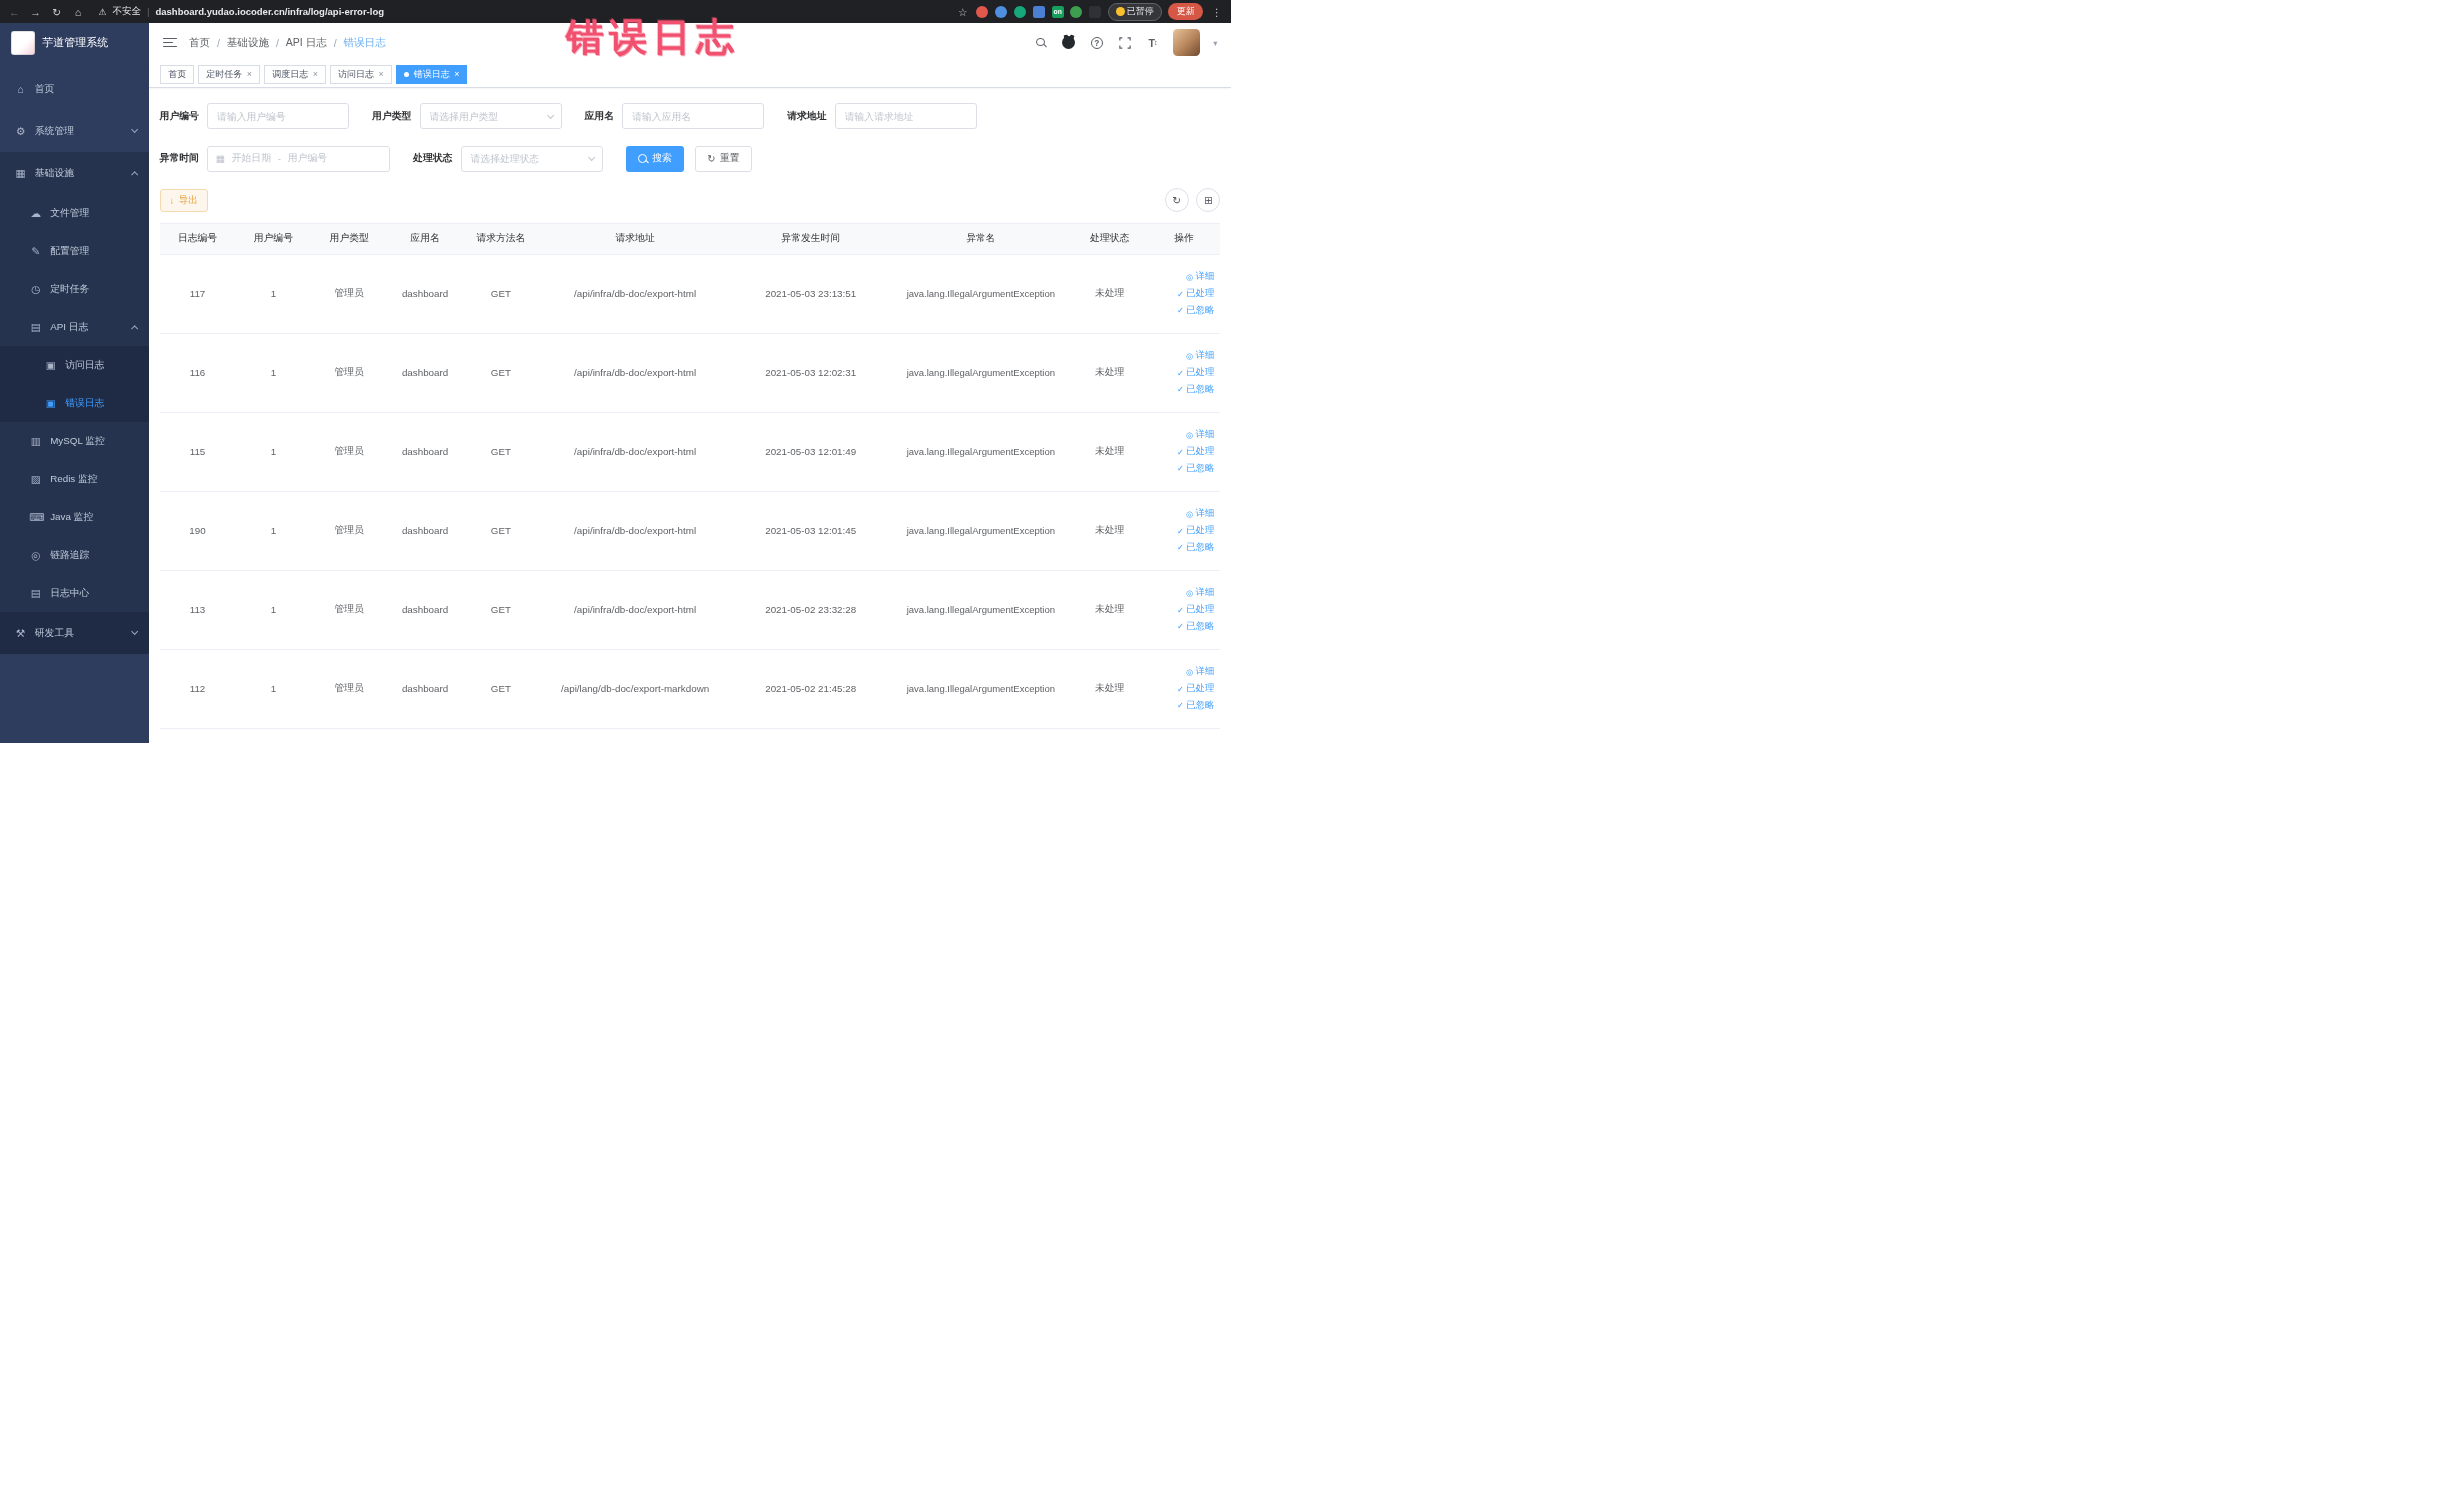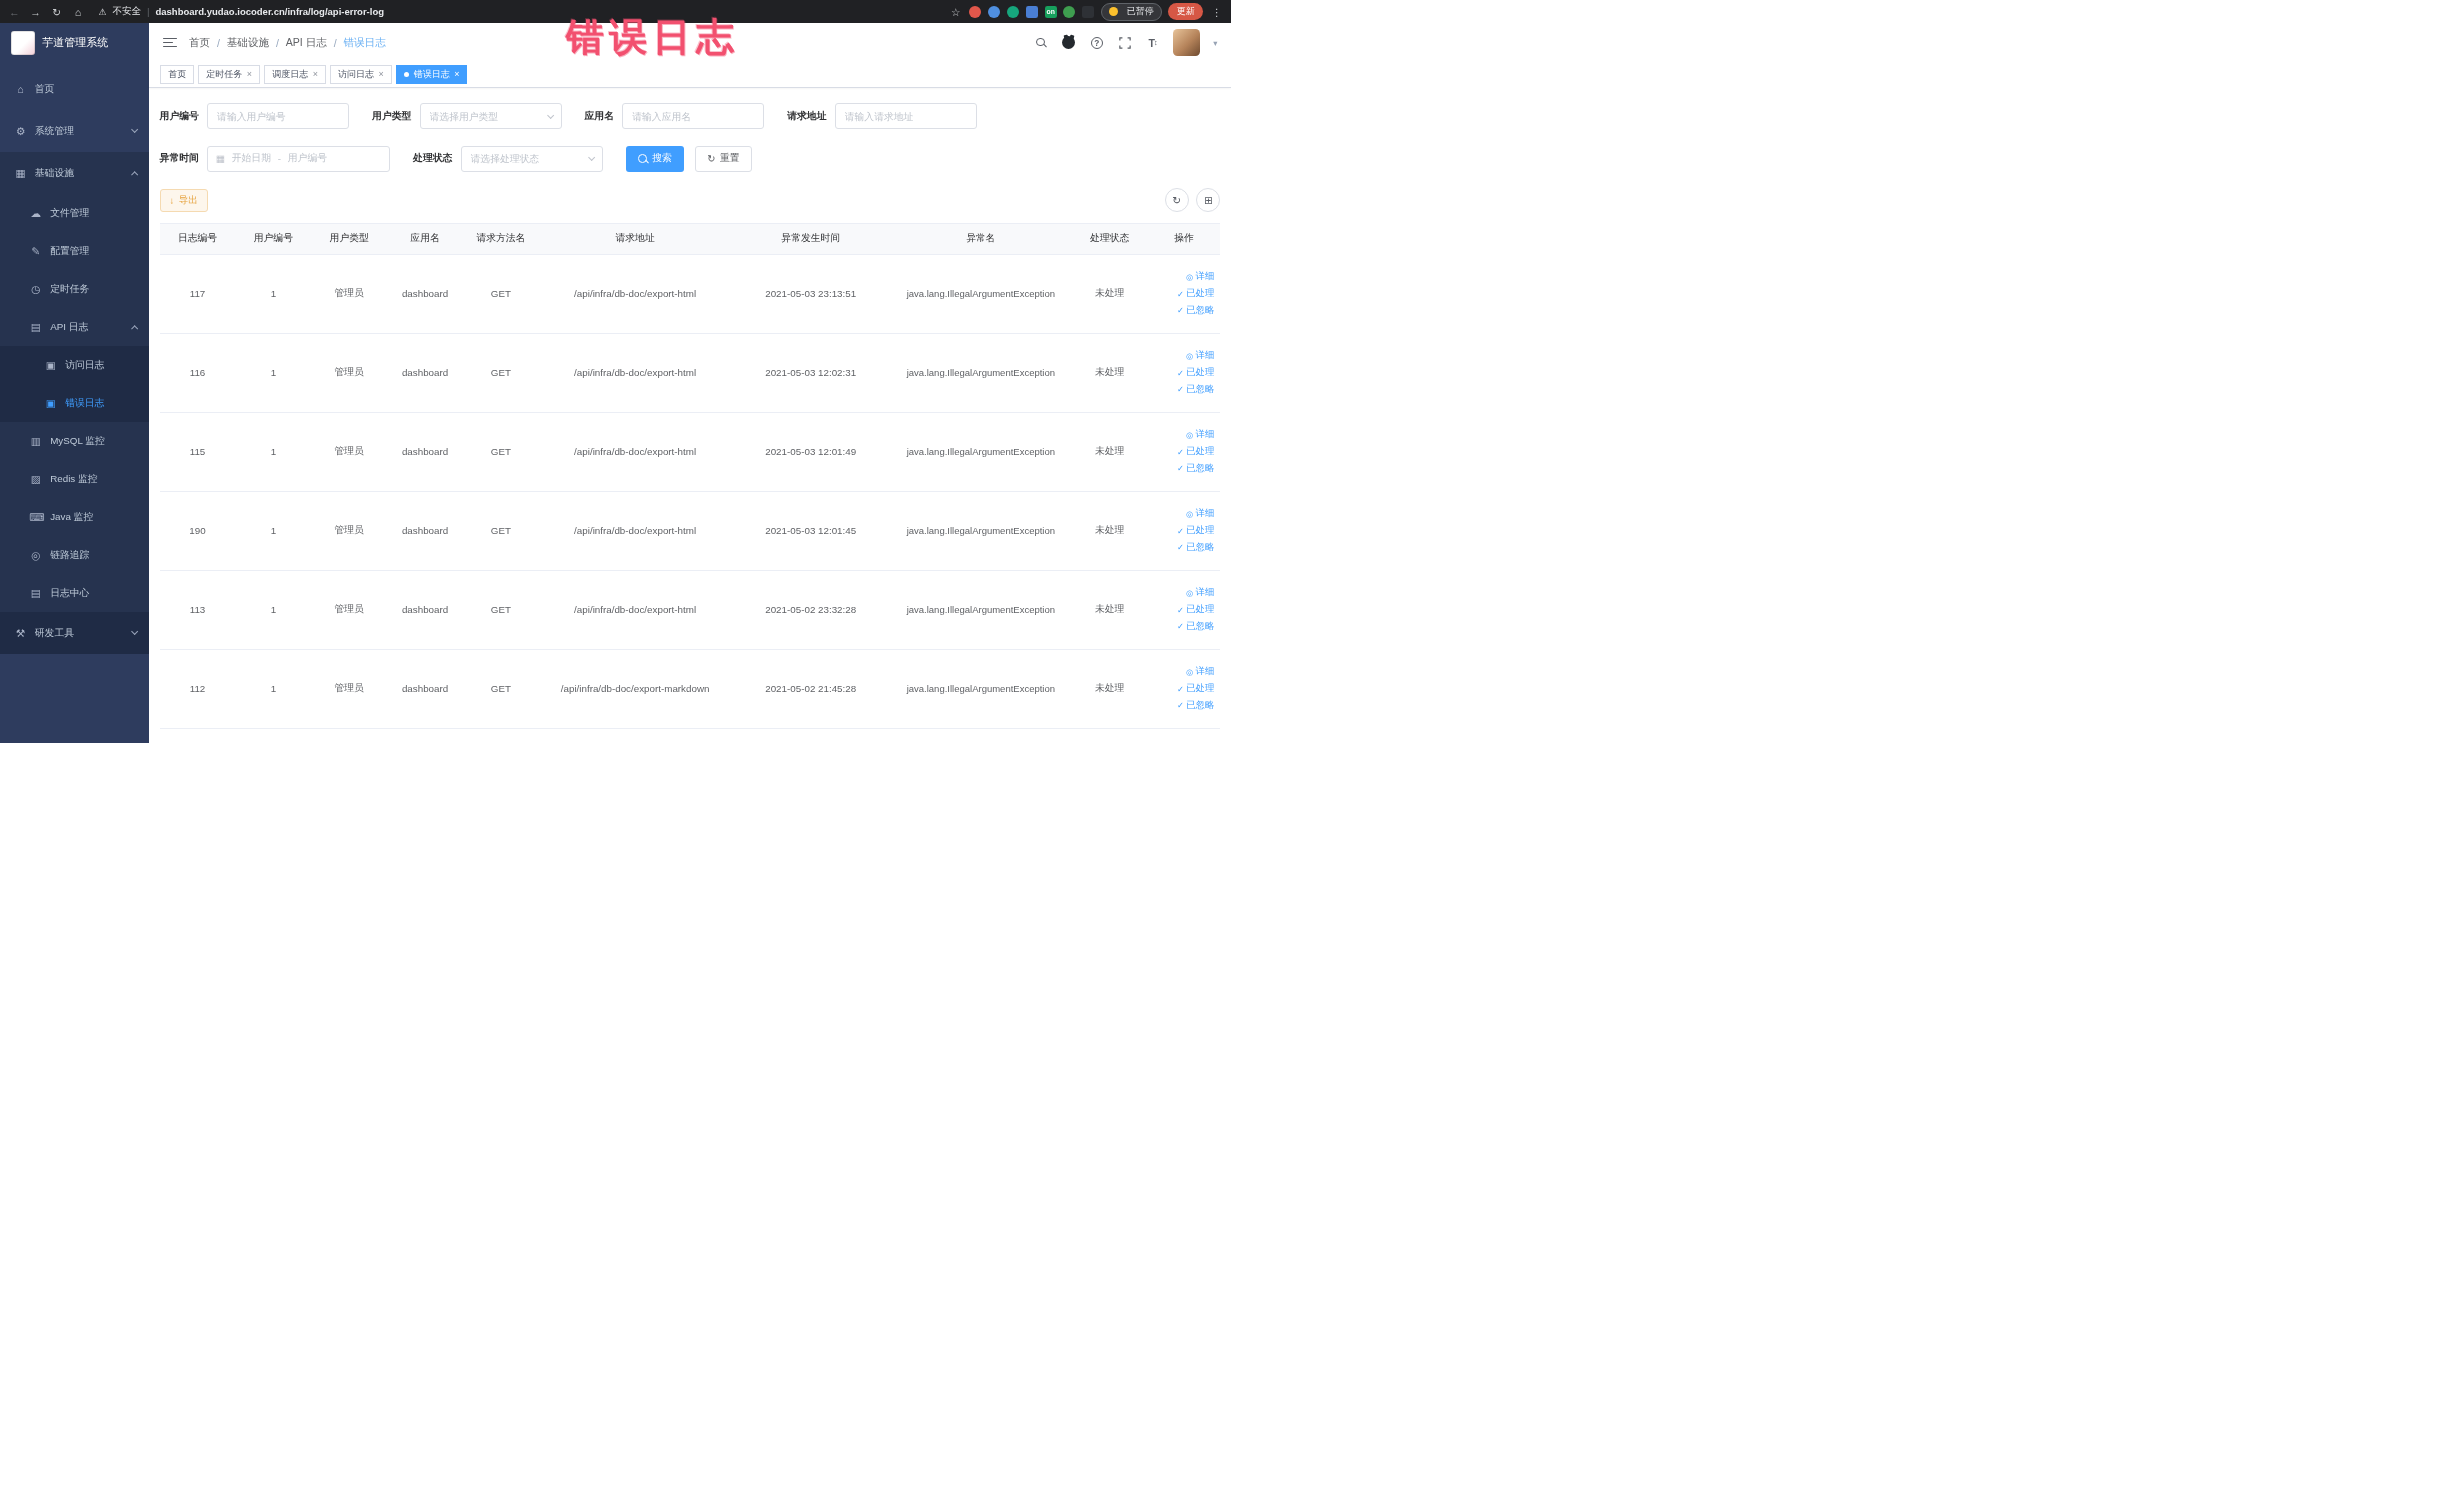--- a/index.html
+++ b/index.html
@@ -11,21 +11,21 @@
 .bicon{width:13.6px;text-align:center;font-size:10.6px;color:#c6c9cc;cursor:pointer;user-select:none}
 .bicon.dim{color:#6f7377}
 .addr{display:flex;align-items:center;gap:6px;flex:1;margin-left:6px;min-width:0}
 .warn-ic{color:#e8eaed;font-size:9px}
 .sec{color:#e8eaed;font-size:9.5px}
 .divider{color:#5f6368}
 .url{color:#e8eaed;font-size:9.5px;font-weight:bold;white-space:nowrap;overflow:hidden}
 .bright{display:flex;align-items:center;gap:6.8px}
 .ext{width:12px;height:12px;border-radius:50%;display:inline-block}
 .ext-sq{width:12px;height:12px;border-radius:2.3px;display:inline-flex;align-items:center;justify-content:center;color:#fff;font-size:6.8px;font-weight:bold}
-.pill-paused{display:flex;align-items:center;gap:9px;border:0.8px solid #5f6368;border-radius:9px;padding:1.5px 6.8px;color:#e8eaed;font-size:9px;background:#35363a;white-space:nowrap}
+.pill-paused{display:flex;align-items:center;gap:2px;border:0.8px solid #5f6368;border-radius:9px;padding:1.5px 6.8px;color:#e8eaed;font-size:9px;background:#35363a;white-space:nowrap}
 .dot-yellow{width:9px;height:9px;border-radius:50%;background:#fbc02d;display:inline-block}
 .pill-update{background:#d65745;color:#fff;border-radius:9px;padding:2.3px 8.3px;font-size:9px;white-space:nowrap;cursor:pointer}
 
 
 .app{display:flex;height:720px}
 .sidebar{width:149px;background:#2e3c5e;color:#bfcbd9;flex-shrink:0;display:flex;flex-direction:column}
 .logo-row{height:39px;display:flex;align-items:center;gap:7.6px;padding-left:10.6px}
 .logo-img{width:24px;height:24px;border-radius:3px;background:linear-gradient(135deg,#ffffff 55%,#f2cfd8 100%);box-shadow:inset 0 0 0 0.8px rgba(0,0,0,.15)}
 .logo-title{color:#fff;font-size:11px;font-weight:normal;white-space:nowrap}
 .menu{flex:1;padding-top:6px;font-size:9.8px}
@@ -513,21 +513,21 @@
                 </div>
               </div>
             </div>
 
             <div class="trow">
               <div class="td c0">112</div>
               <div class="td c1">1</div>
               <div class="td c2">管理员</div>
               <div class="td c3">dashboard</div>
               <div class="td c4">GET</div>
-              <div class="td c5">/api/infra/db-doc/export-markdown</div>
+              <div class="td c5">/api/lang/db-doc/export-markdown</div>
               <div class="td c6">2021-05-02 21:45:28</div>
               <div class="td c7">java.lang.IllegalArgumentException</div>
               <div class="td c8">未处理</div>
               <div class="td c9">
                 <div class="acts">
                   <a class="act">
                     <span class="ai">◎</span>
                     <span>详细</span>
                   </a>
                   <a class="act">

